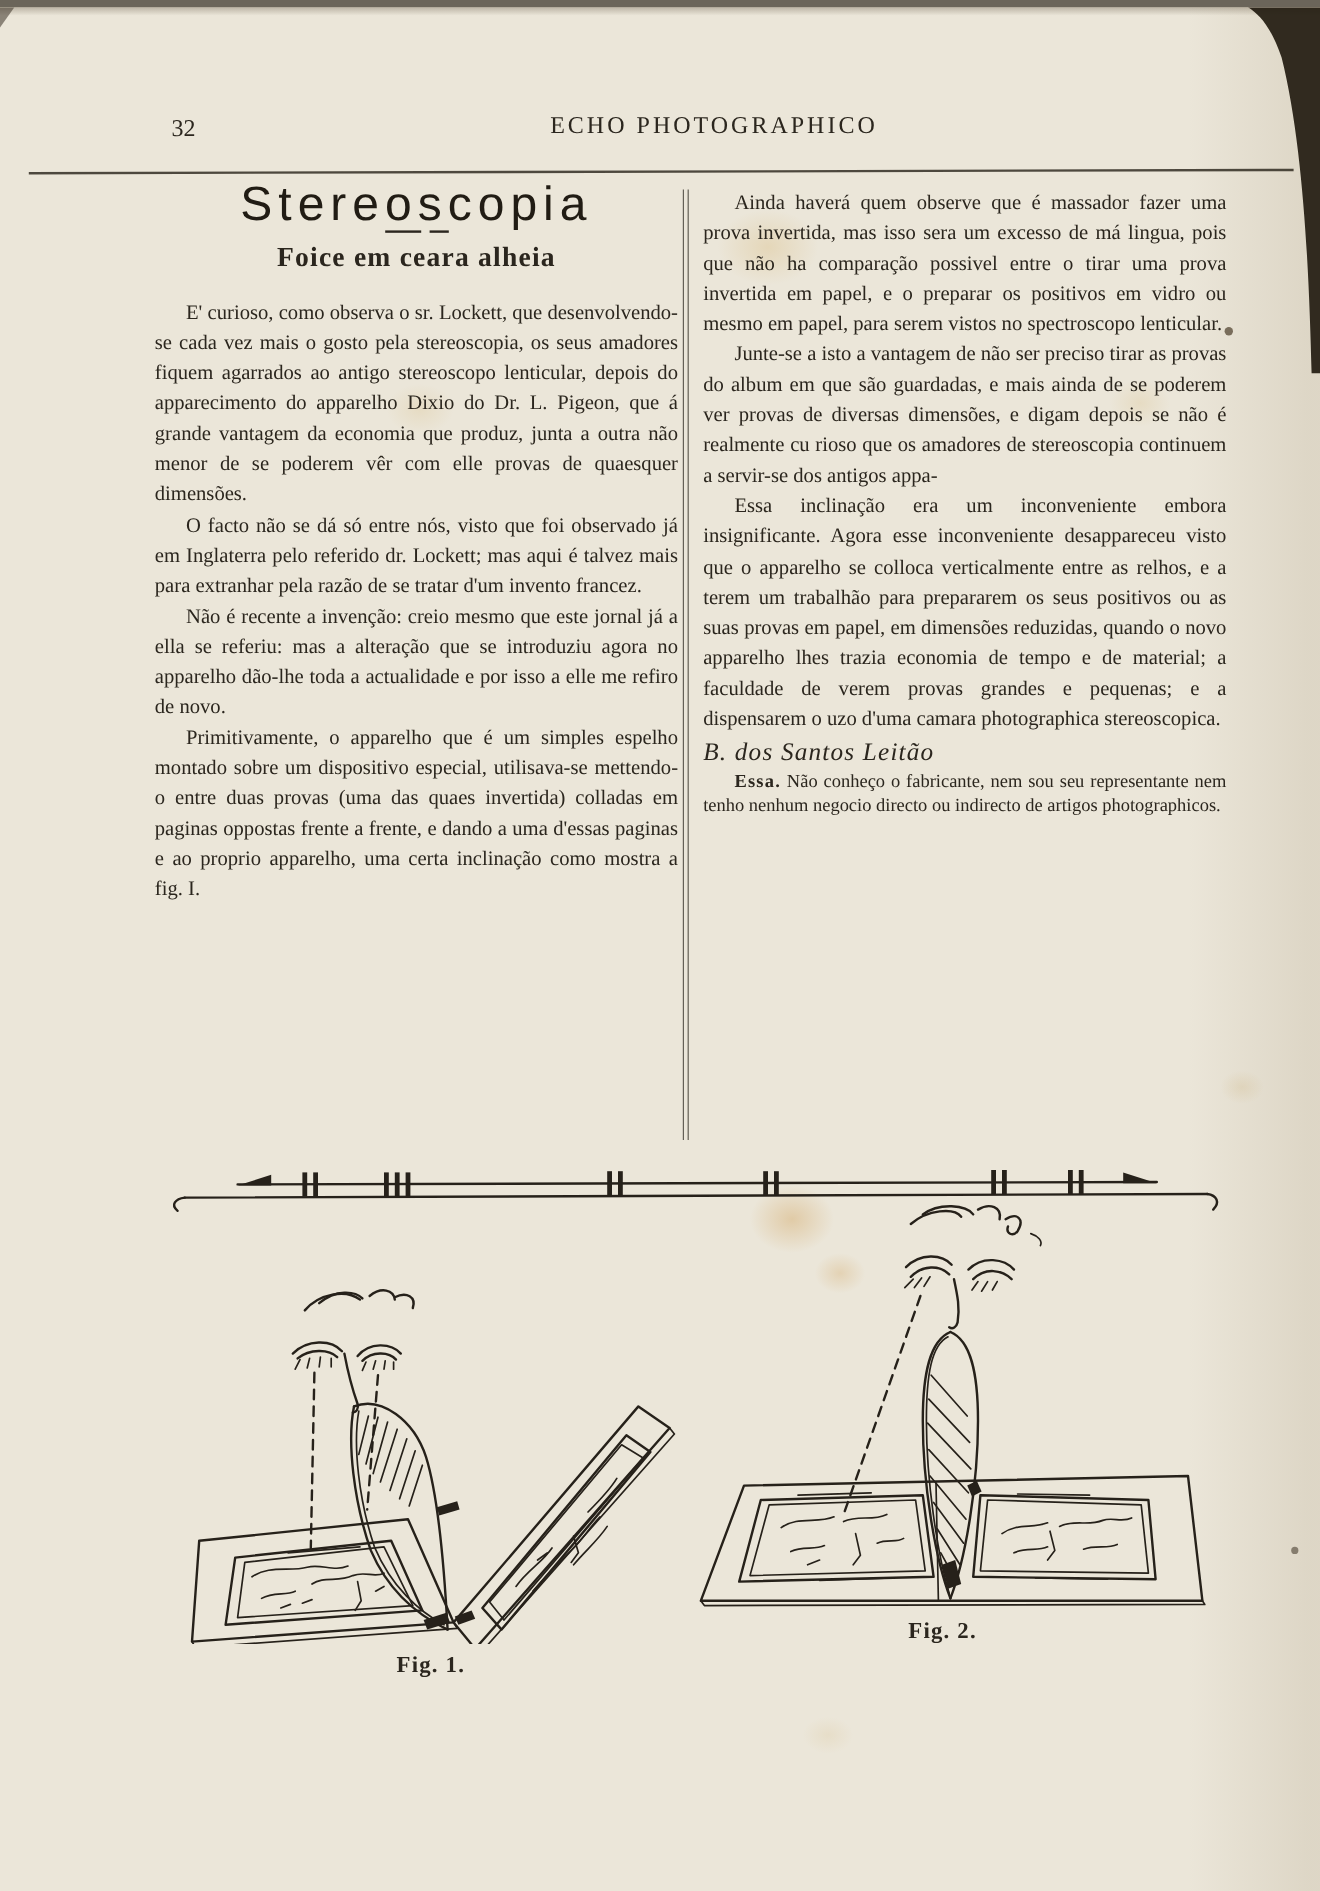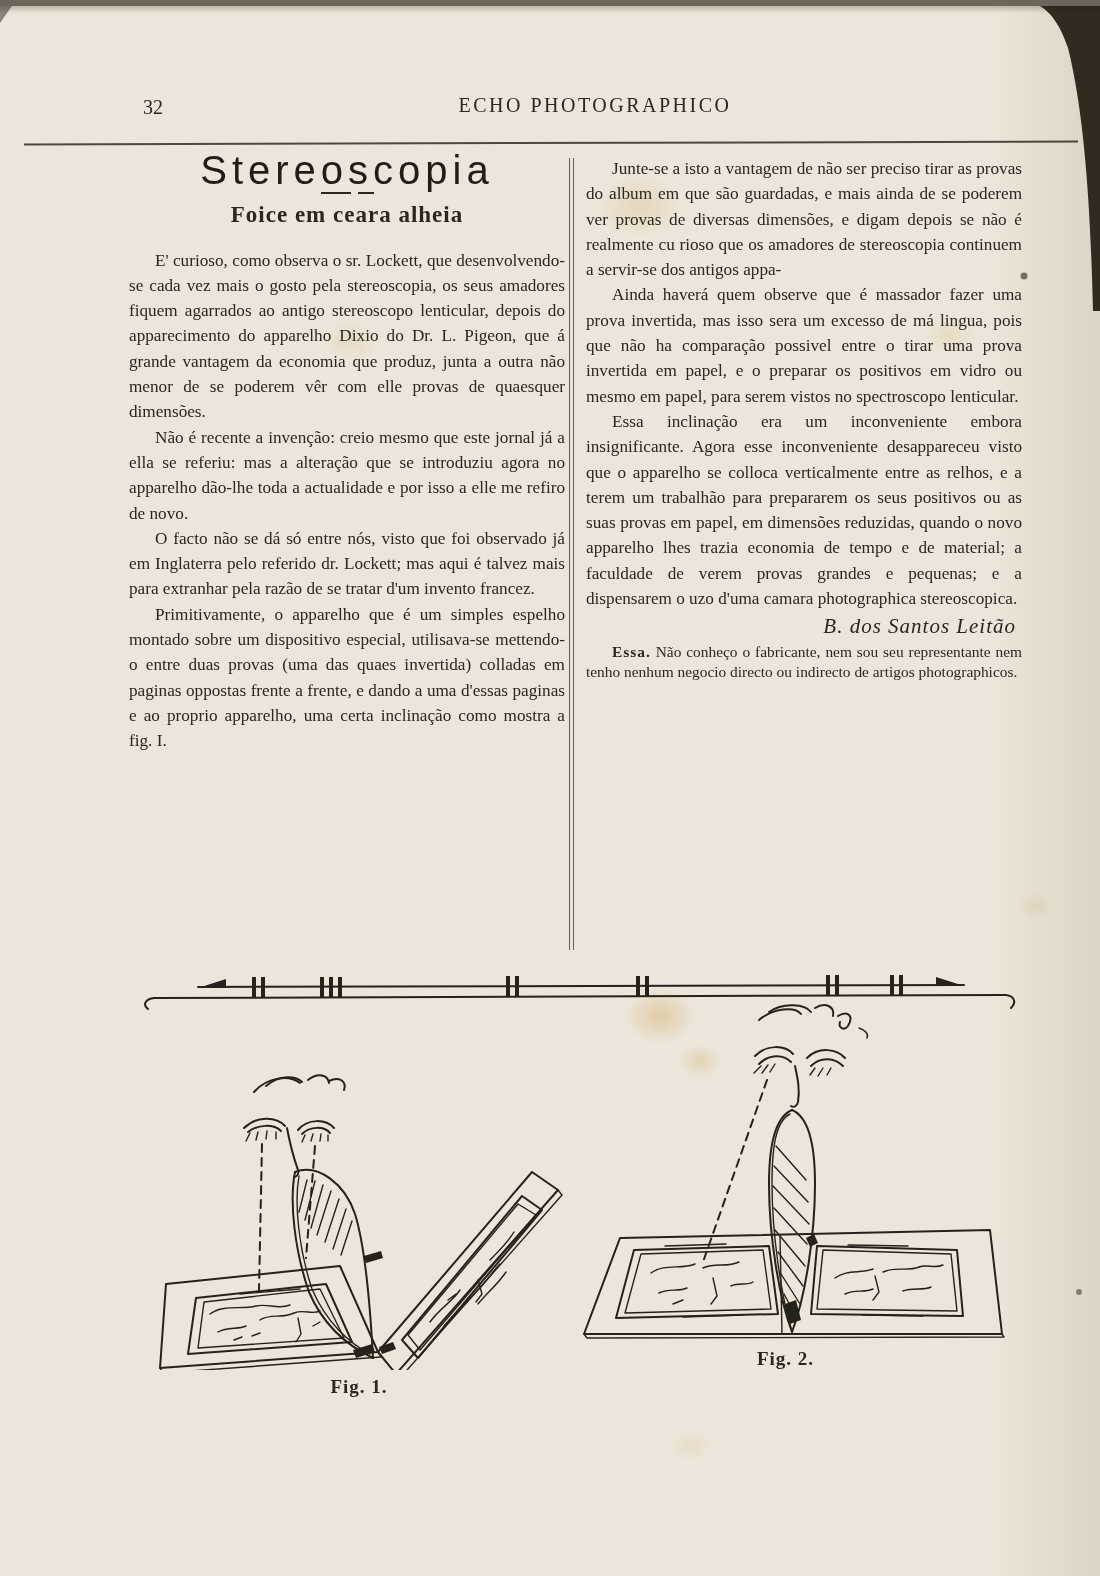--- a/index.html
+++ b/index.html
@@ -36,21 +36,21 @@
   .col.right{left:586px;top:150px;width:436px;}
   .col p{margin:0;text-indent:26px;}
   .col p.noindent{text-indent:0;}
   h1.art-title{margin:4px 0 0;text-align:center;font-family:"Liberation Sans","DejaVu Sans",sans-serif;
      font-weight:400;font-size:40px;letter-spacing:5px;color:#211c14;}
   .title-divider{display:flex;justify-content:center;gap:7px;margin:9px 0 4px;}
   .title-divider i{display:block;height:2px;background:#2b261e;width:30px;}
   .title-divider i:last-child{width:16px;}
   h2.art-subtitle{margin:8px 0 20px;text-align:center;font-size:23px;font-weight:700;
      letter-spacing:1px;}
-  p.signature{text-indent:0;text-align:right;font-style:italic;font-size:21px;
+  p.signature{text-indent:0;text-align:left;font-style:italic;font-size:21px;
      letter-spacing:1px;margin:3px 6px 2px 0;}
   p.nota{font-size:15.4px;line-height:20.6px;text-indent:26px;margin-top:2px;}
   p.nota b{letter-spacing:1px;}
   .ornament{position:absolute;left:140px;top:962px;}
   figure{position:absolute;margin:0;}
   .fig1{left:148px;top:1052px;width:422px;}
   .fig2{left:563px;top:978px;width:445px;}
   figcaption{text-align:center;font-size:19px;font-weight:700;letter-spacing:1px;margin-top:2px;}
   .sketch{stroke:#26211a;stroke-width:2;fill:none;stroke-linecap:round;stroke-linejoin:round;}
   .sketch .fill{fill:#26211a;stroke:none;}
@@ -76,28 +76,28 @@
   <div class="col-divider"></div>
 
   <section class="col left">
     <h1 class="art-title">Stereoscopia</h1>
     <div class="title-divider">
         <i></i>
         <i></i>
       </div>
     <h2 class="art-subtitle">Foice em ceara alheia</h2>
     <p>E' curioso, como observa o sr. Lockett, que desenvolvendo-se cada vez mais o gosto pela stereoscopia, os seus amadores fiquem agarrados ao antigo stereoscopo lenticular, depois do apparecimento do apparelho Dixio do Dr. L. Pigeon, que á grande vantagem da economia que produz, junta a outra não menor de se poderem vêr com elle provas de quaesquer dimensões.</p>
+    <p>O facto não se dá só entre nós, visto que foi observado já em Inglaterra pelo referido dr. Lockett; mas aqui é talvez mais para extranhar pela razão de se tratar d'um invento francez.</p>
     <p>Não é recente a invenção: creio mesmo que este jornal já a ella se referiu: mas a alteração que se introduziu agora no apparelho dão-lhe toda a actualidade e por isso a elle me refiro de novo.</p>
-    <p>O facto não se dá só entre nós, visto que foi observado já em Inglaterra pelo referido dr. Lockett; mas aqui é talvez mais para extranhar pela razão de se tratar d'um invento francez.</p>
     <p>Primitivamente, o apparelho que é um simples espelho montado sobre um dispositivo especial, utilisava-se mettendo-o entre duas provas (uma das quaes invertida) colladas em paginas oppostas frente a frente, e dando a uma d'essas paginas e ao proprio apparelho, uma certa inclinação como mostra a fig. I.</p>
   </section>
 
   <section class="col right">
+    <p>Ainda haverá quem observe que é massador fazer uma prova invertida, mas isso sera um excesso de má lingua, pois que não ha comparação possivel entre o tirar uma prova invertida em papel, e o preparar os positivos em vidro ou mesmo em papel, para serem vistos no spectroscopo lenticular.</p>
     <p>Junte-se a isto a vantagem de não ser preciso tirar as provas do album em que são guardadas, e mais ainda de se poderem ver provas de diversas dimensões, e digam depois se não é realmente cu rioso que os amadores de stereoscopia continuem a servir-se dos antigos appa-</p>
-    <p>Ainda haverá quem observe que é massador fazer uma prova invertida, mas isso sera um excesso de má lingua, pois que não ha comparação possivel entre o tirar uma prova invertida em papel, e o preparar os positivos em vidro ou mesmo em papel, para serem vistos no spectroscopo lenticular.</p>
     <p>Essa inclinação era um inconveniente embora insignificante. Agora esse inconveniente desappareceu visto que o apparelho se colloca verticalmente entre as relhos, e a terem um trabalhão para prepararem os seus positivos ou as suas provas em papel, em dimensões reduzidas, quando o novo apparelho lhes trazia economia de tempo e de material; a faculdade de verem provas grandes e pequenas; e a dispensarem o uzo d'uma camara photographica stereoscopica.</p>
     <p class="signature">B. dos Santos Leitão</p>
     <p class="nota"><b>Essa.</b> <span>Não conheço o fabricante, nem sou seu representante nem tenho nenhum negocio directo ou indirecto de artigos photographicos.</span></p>
   </section>
 
   <svg class="ornament" width="880" height="48" viewBox="0 0 880 48" aria-hidden="true">
     <g class="sketch" stroke-width="2.4">
       <path d="M14,30 C6,31 2,36 8,41"></path>
       <line x1="14" y1="30" x2="866" y2="27"></line>
       <path d="M866,27 C874,28 877,34 871,40"></path>

